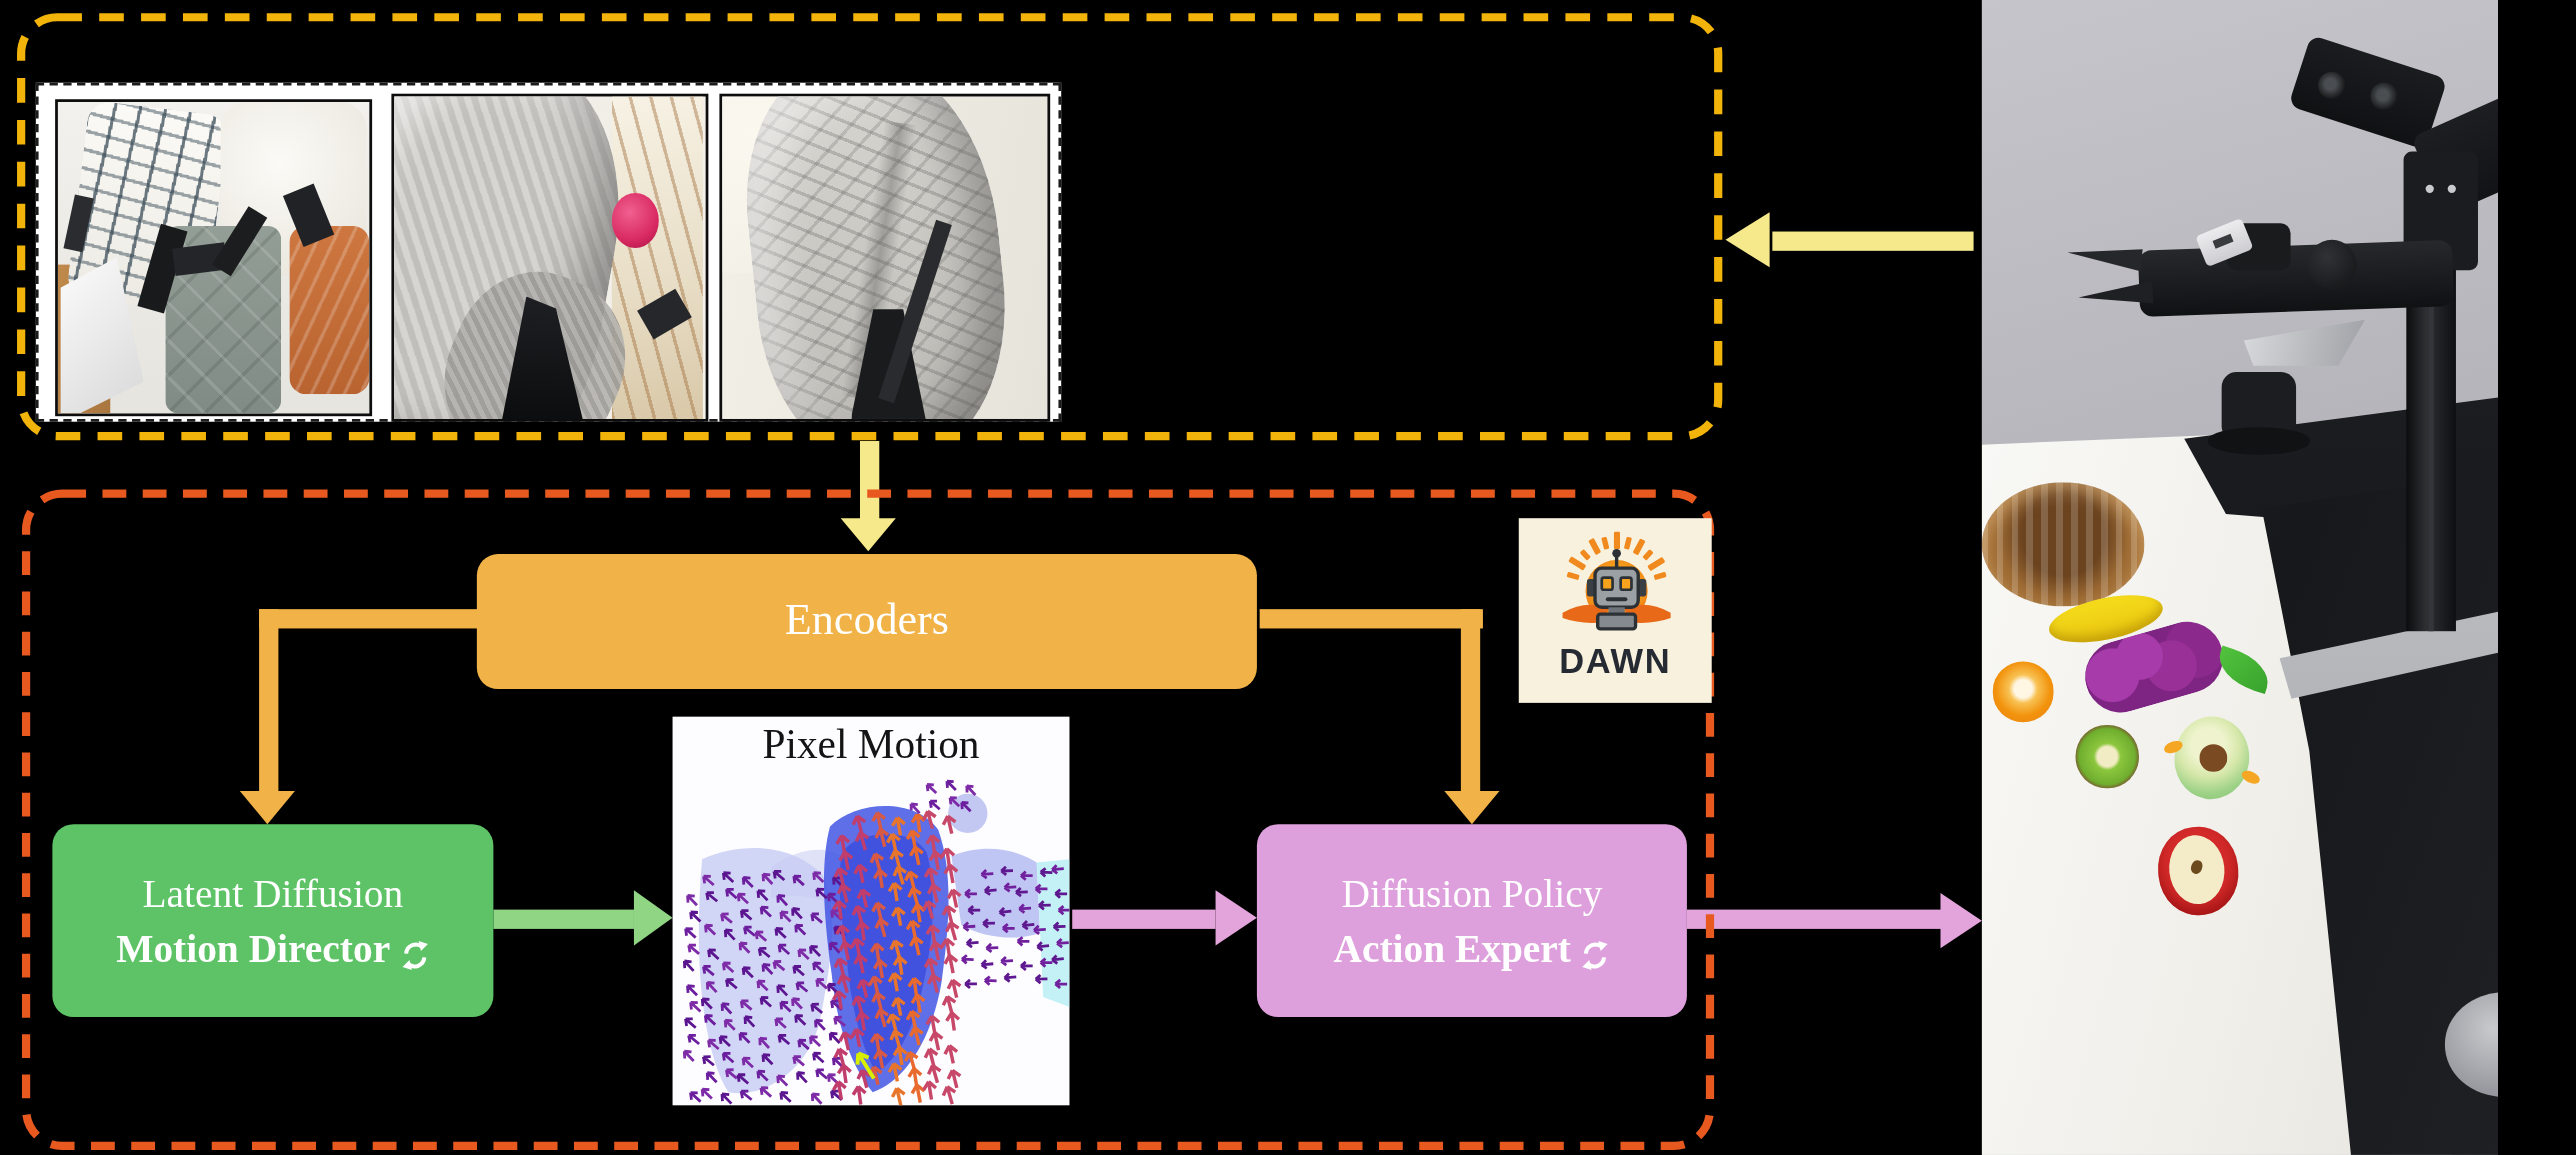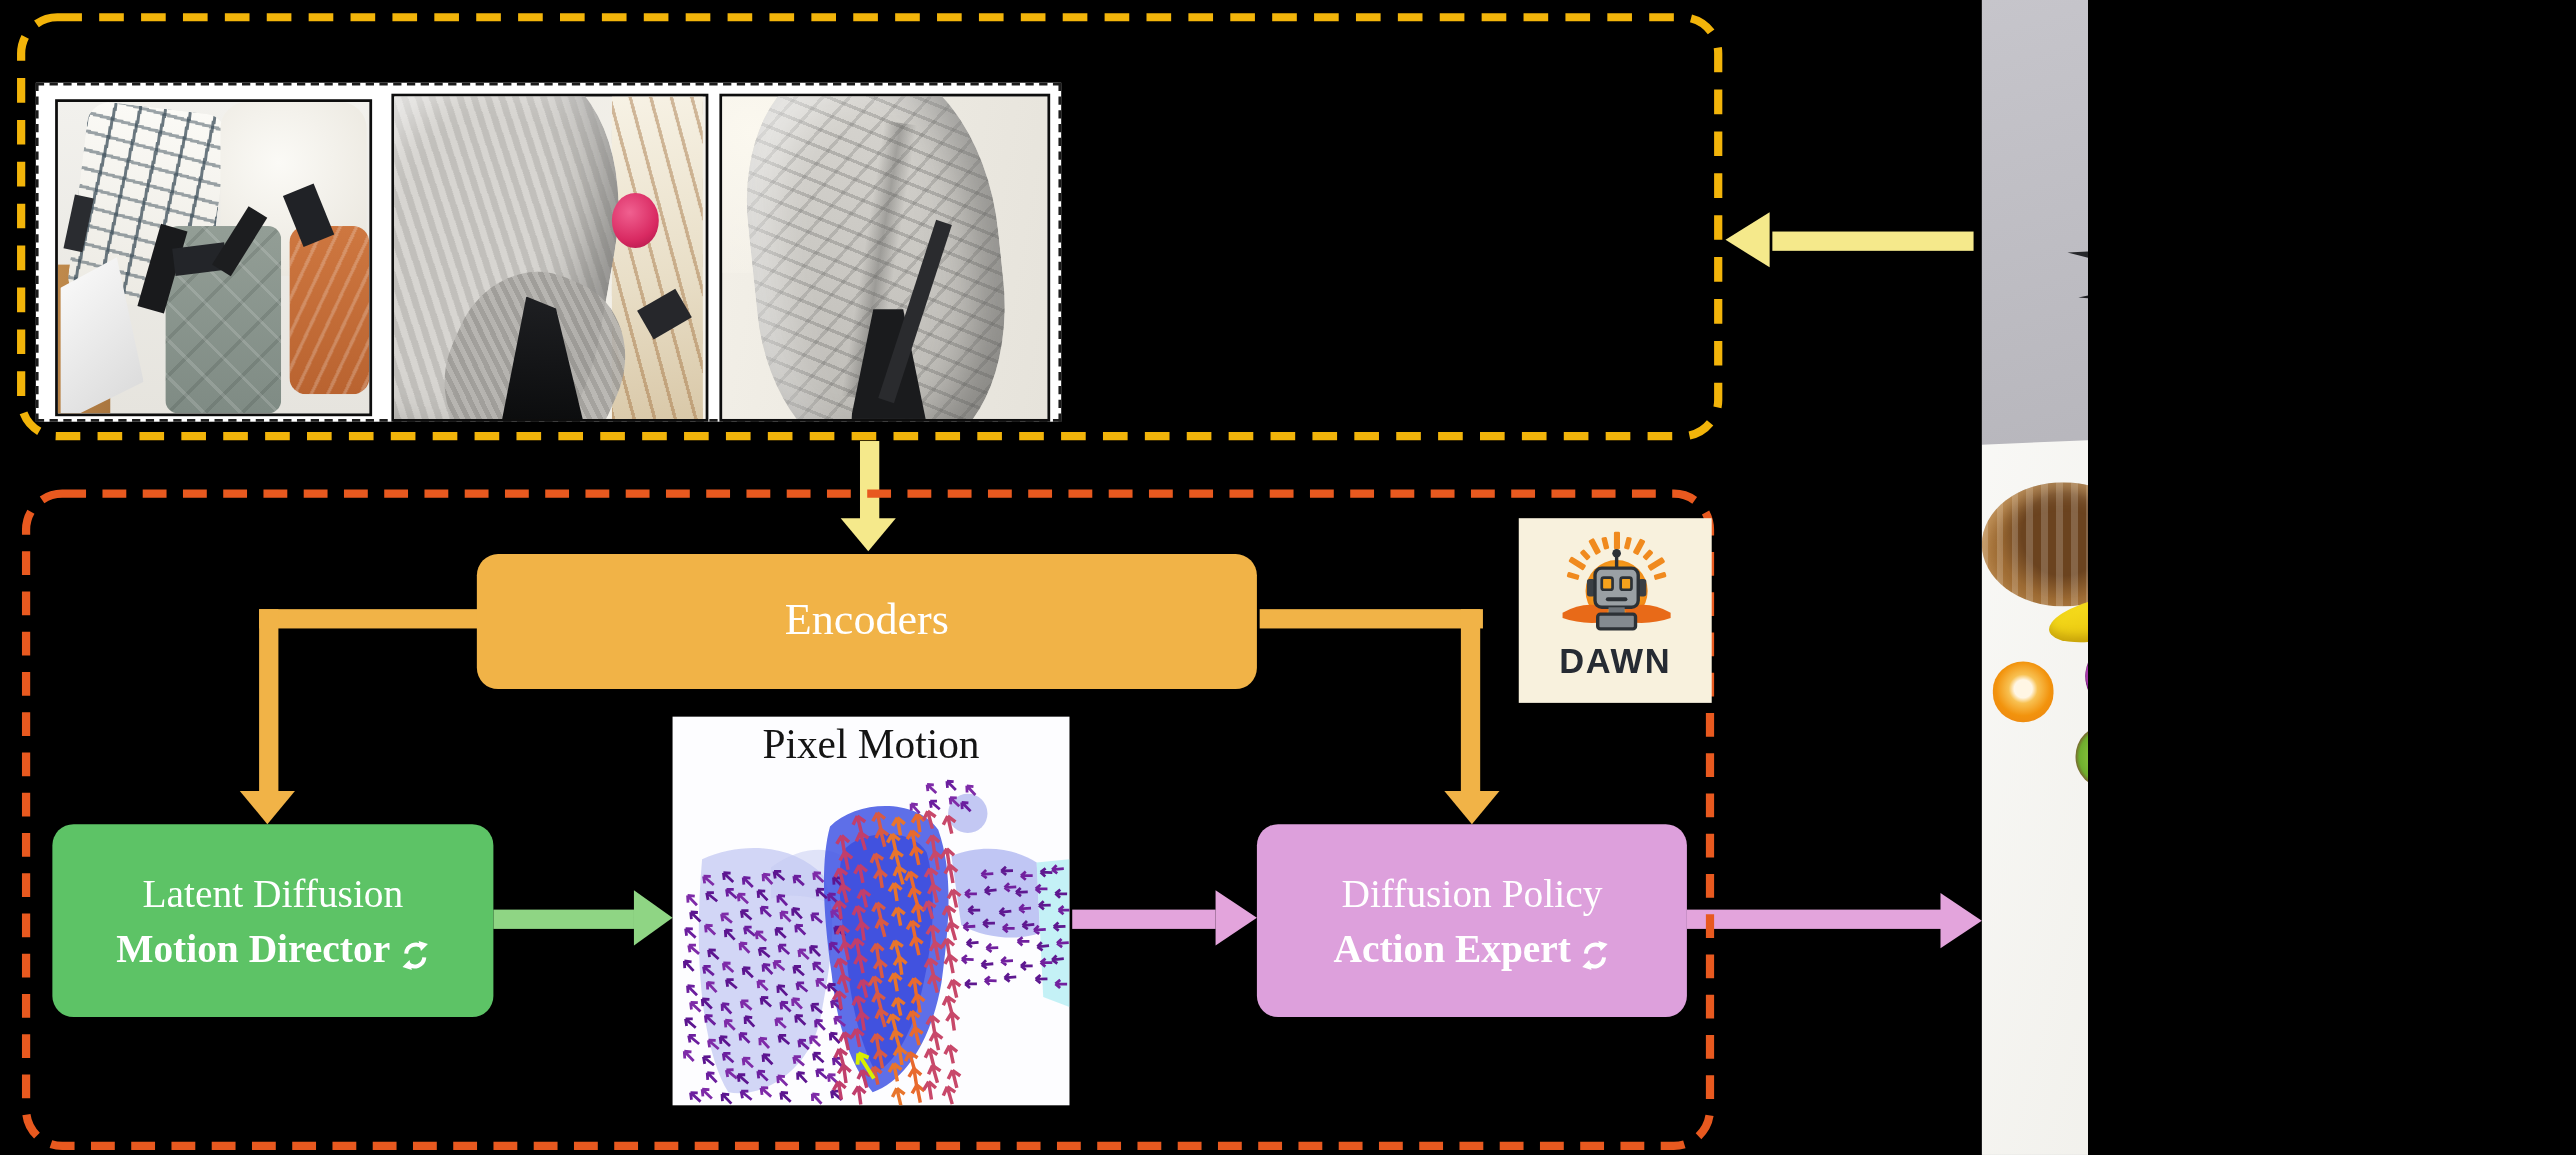--- a/index.html
+++ b/index.html
@@ -1,16 +1,16 @@
 <!DOCTYPE html>
 <html style="font-size:9.5px"><head>
 <meta charset="utf-8">
 <style>
   html,body{margin:0;padding:0;background:#000;}
-  #viewport{width:2088px;height:1155px;overflow:hidden;background:#000;}
+  #viewport{width:2498px;height:1155px;overflow:hidden;background:#000;}
   #stage{position:relative;width:935px;height:419px;background:#000;
          transform:scale(2.75638);transform-origin:0 0;
          font-family:"Liberation Serif","DejaVu Serif",serif;}
   .abs{position:absolute;}
   
   #dash-layer{position:absolute;left:0;top:0;width:935px;height:419px;pointer-events:none;}
   
   .obs-panel{left:12.5px;top:30px;width:372px;height:123px;background:#fff;
              border:1.2px dashed #1c1c1c;box-sizing:border-box;}
   .photo{position:absolute;border:1.2px solid #0d0d0d;box-sizing:border-box;overflow:hidden;background:#ddd;}

